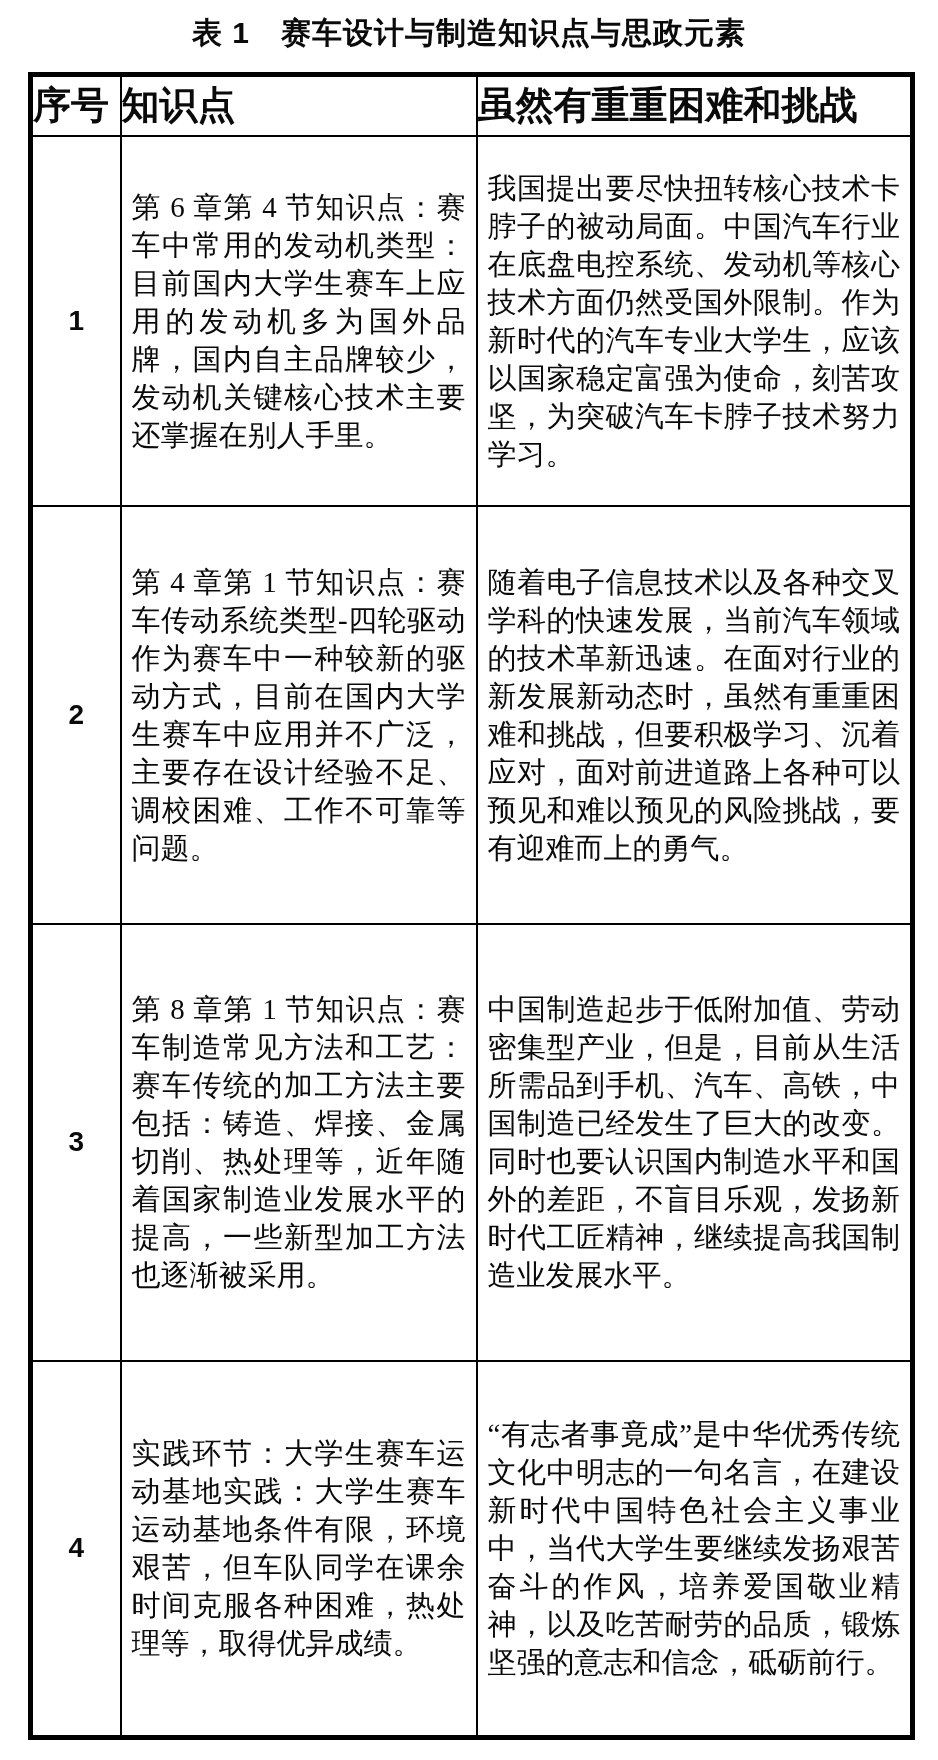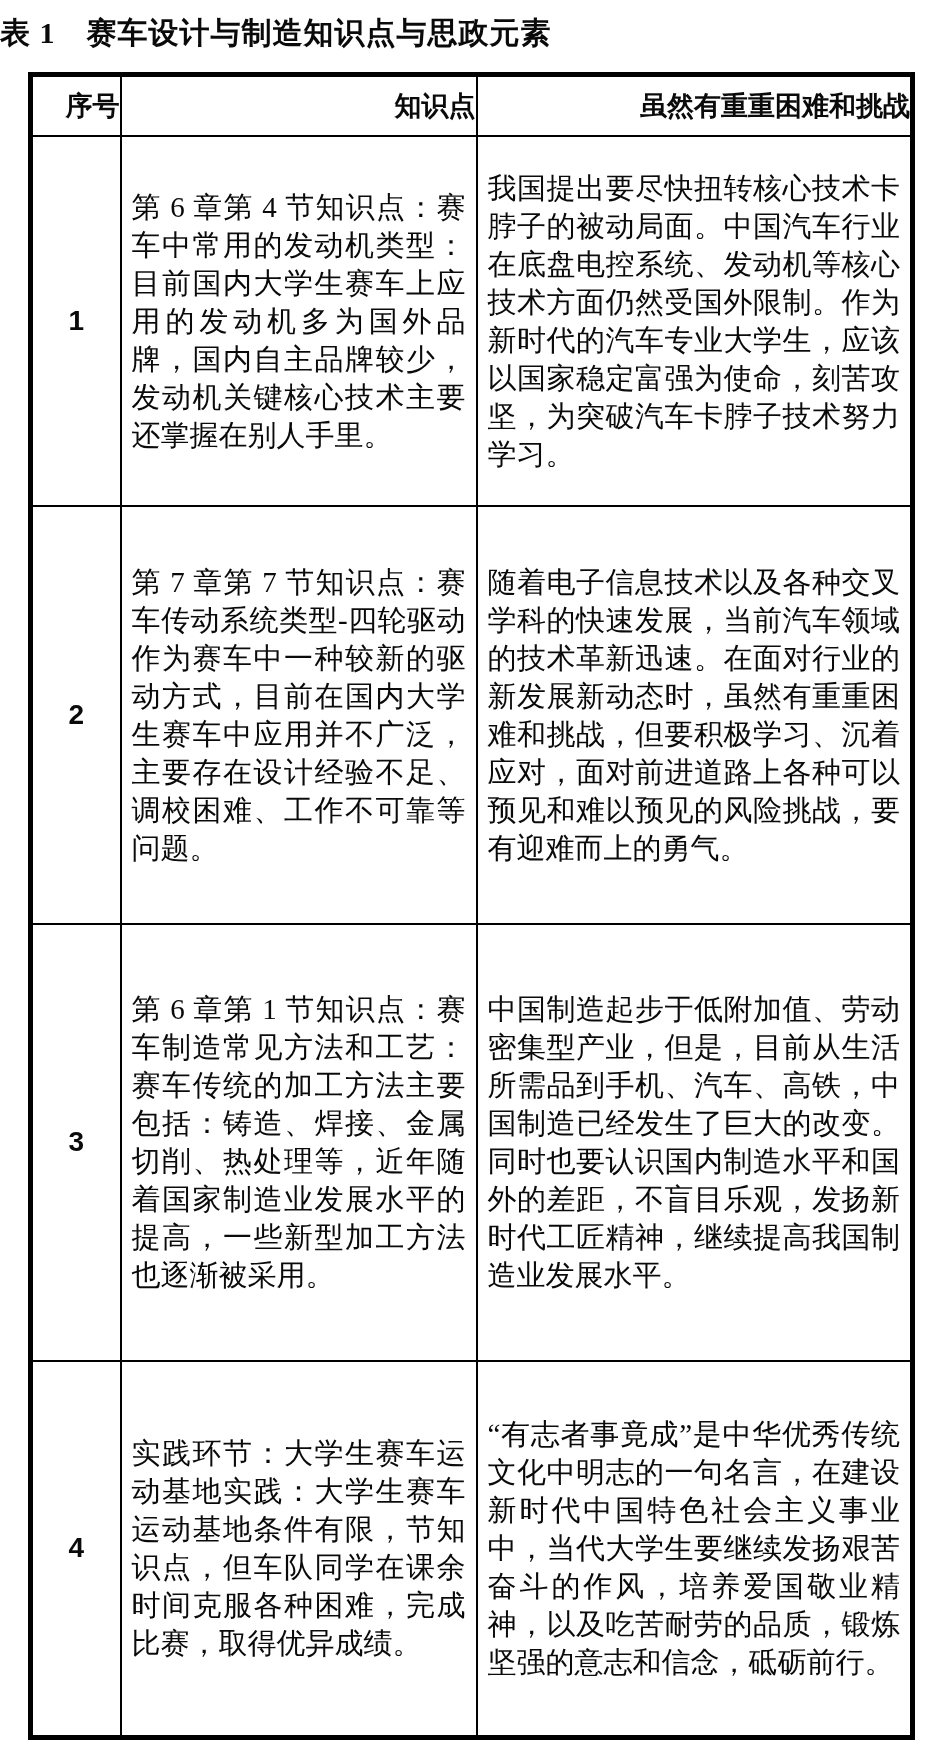--- a/index.html
+++ b/index.html
@@ -8,22 +8,22 @@
     background: #ffffff;
     color: #111111;
     font-family: "Liberation Serif", "DejaVu Serif", serif;
     position: relative;
     overflow: hidden;
   }
   .page-title {
     position: absolute;
     top: 13px; left: 0;
     width: 938px;
-    text-align: left;
-    font-family: Liberation Serif, serif;
+    text-align: center;
+    font-family: Liberation Sans, sans-serif;
     font-weight: 700;
     font-size: 30px;
     letter-spacing: 1px;
     color: #0a0a0a;
   }
   table.main-table {
     position: absolute;
     top: 72px; left: 28px;
     width: 882px;
     border-collapse: collapse;
@@ -39,22 +39,22 @@
 
   tr.header-row { height: 61px; }
   tr.row-1 { height: 370px; }
   tr.row-2 { height: 418px; }
   tr.row-3 { height: 437px; }
   tr.row-4 { height: 377px; }
 
   th.hdr {
     font-family: "Liberation Sans", "DejaVu Sans", sans-serif;
     font-weight: 700;
-    font-size: 27px;
-    text-align: right;
+    font-size: 38px;
+    text-align: left;
     vertical-align: middle;
     color: #0a0a0a;
     background: #ffffff;
   }
   td.cell-no {
     font-family: "Liberation Sans", "DejaVu Sans", sans-serif;
     font-weight: 700;
     font-size: 28px;
     text-align: center;
     vertical-align: middle;
@@ -89,29 +89,29 @@
     </tr>
 
     <tr class="row-1">
       <td class="cell-no">1</td>
       <td class="cell-text">第 6 章第 4 节知识点：赛车中常用的发动机类型：目前国内大学生赛车上应用的发动机多为国外品牌，国内自主品牌较少，发动机关键核心技术主要还掌握在别人手里。</td>
       <td class="cell-text">我国提出要尽快扭转核心技术卡脖子的被动局面。中国汽车行业在底盘电控系统、发动机等核心技术方面仍然受国外限制。作为新时代的汽车专业大学生，应该以国家稳定富强为使命，刻苦攻坚，为突破汽车卡脖子技术努力学习。</td>
     </tr>
 
     <tr class="row-2">
       <td class="cell-no">2</td>
-      <td class="cell-text">第 7 章第 7 节知识点：赛车传动系统类型-四轮驱动作为赛车中一种较新的驱动方式，目前在国内大学生赛车中应用并不广泛，主要存在设计经验不足、调校困难、工作不可靠等问题。</td>
+      <td class="cell-text">第 4 章第 1 节知识点：赛车传动系统类型-四轮驱动作为赛车中一种较新的驱动方式，目前在国内大学生赛车中应用并不广泛，主要存在设计经验不足、调校困难、工作不可靠等问题。</td>
       <td class="cell-text">随着电子信息技术以及各种交叉学科的快速发展，当前汽车领域的技术革新迅速。在面对行业的新发展新动态时，虽然有重重困难和挑战，但要积极学习、沉着应对，面对前进道路上各种可以预见和难以预见的风险挑战，要有迎难而上的勇气。</td>
     </tr>
 
     <tr class="row-3">
       <td class="cell-no">3</td>
-      <td class="cell-text">第 6 章第 1 节知识点：赛车制造常见方法和工艺：赛车传统的加工方法主要包括：铸造、焊接、金属切削、热处理等，近年随着国家制造业发展水平的提高，一些新型加工方法也逐渐被采用。</td>
+      <td class="cell-text">第 8 章第 1 节知识点：赛车制造常见方法和工艺：赛车传统的加工方法主要包括：铸造、焊接、金属切削、热处理等，近年随着国家制造业发展水平的提高，一些新型加工方法也逐渐被采用。</td>
       <td class="cell-text">中国制造起步于低附加值、劳动密集型产业，但是，目前从生活所需品到手机、汽车、高铁，中国制造已经发生了巨大的改变。同时也要认识国内制造水平和国外的差距，不盲目乐观，发扬新时代工匠精神，继续提高我国制造业发展水平。</td>
     </tr>
 
     <tr class="row-4">
       <td class="cell-no">4</td>
-      <td class="cell-text">实践环节：大学生赛车运动基地实践：大学生赛车运动基地条件有限，节知识点，但车队同学在课余时间克服各种困难，完成比赛，取得优异成绩。</td>
+      <td class="cell-text">实践环节：大学生赛车运动基地实践：大学生赛车运动基地条件有限，环境艰苦，但车队同学在课余时间克服各种困难，热处理等，取得优异成绩。</td>
       <td class="cell-text">“有志者事竟成”是中华优秀传统文化中明志的一句名言，在建设新时代中国特色社会主义事业中，当代大学生要继续发扬艰苦奋斗的作风，培养爱国敬业精神，以及吃苦耐劳的品质，锻炼坚强的意志和信念，砥砺前行。</td>
     </tr>
   </tbody>
 </table>
 
 </body></html>

